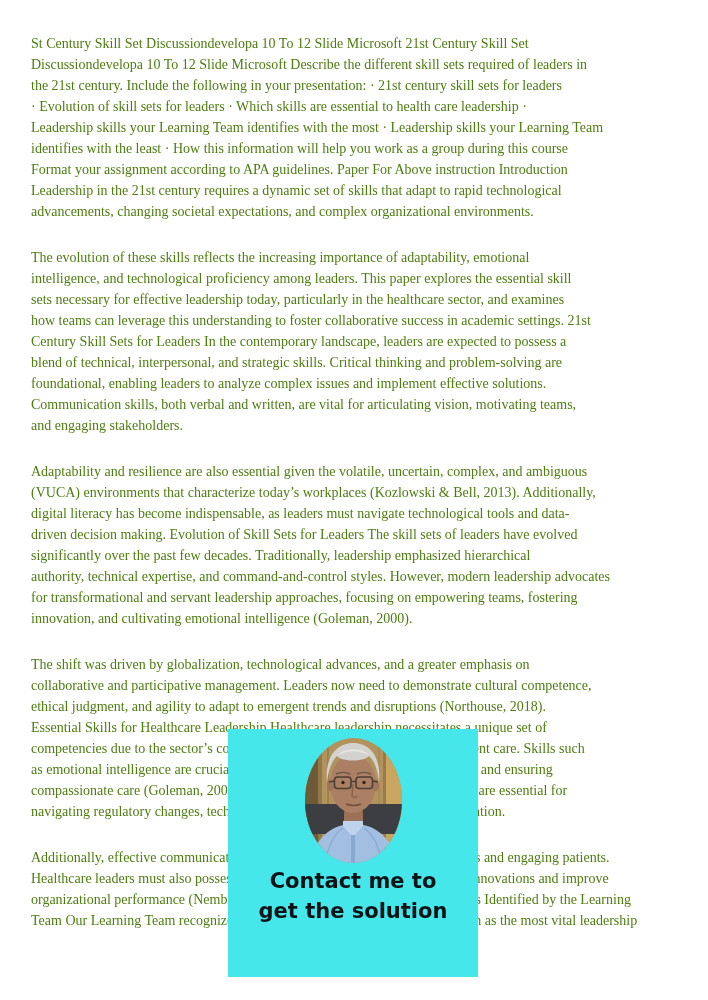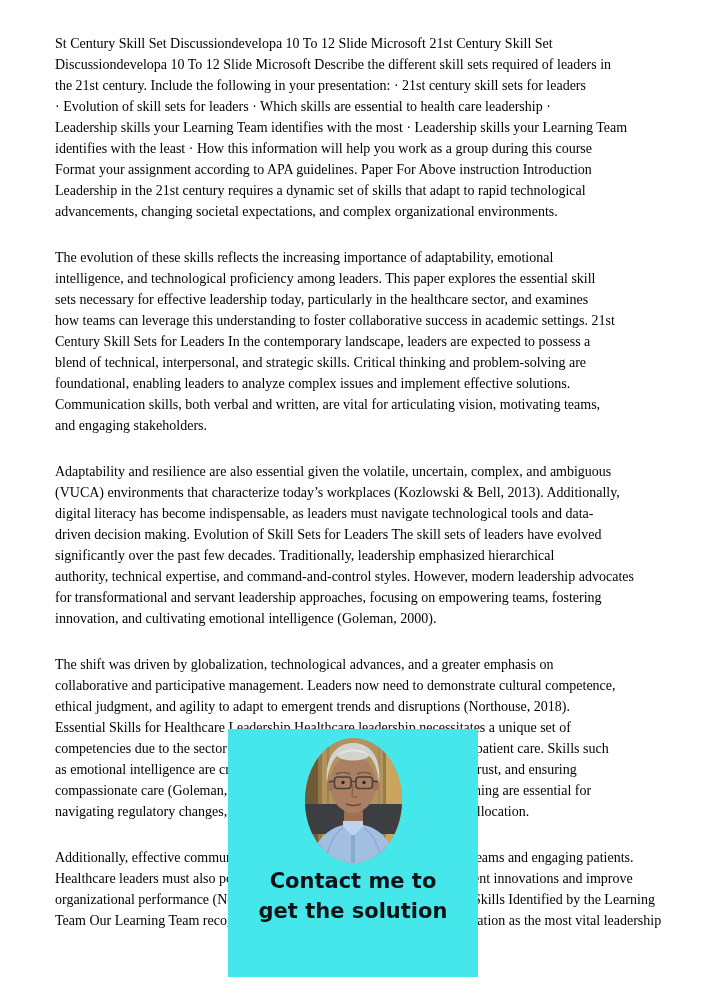--- a/index.html
+++ b/index.html
@@ -5,24 +5,24 @@
   * { margin: 0; padding: 0; box-sizing: border-box; }
   html, body { width: 708px; height: 1000px; }
   body {
     position: relative;
     background: #ffffff;
     overflow: hidden;
     font-family: "Liberation Serif", serif;
   }
   .doc {
     position: absolute;
-    left: 55px;
+    left: 31px;
     top: 33px;
     width: 616px;
-    color: #000000;
+    color: #4d7c0f;
     font-size: 14px;
     line-height: 21px;
   }
   .doc p {
     white-space: pre-line;
     margin: 0 0 25px 0;
   }
   .ad-overlay {
     position: absolute;
     left: 228px;

